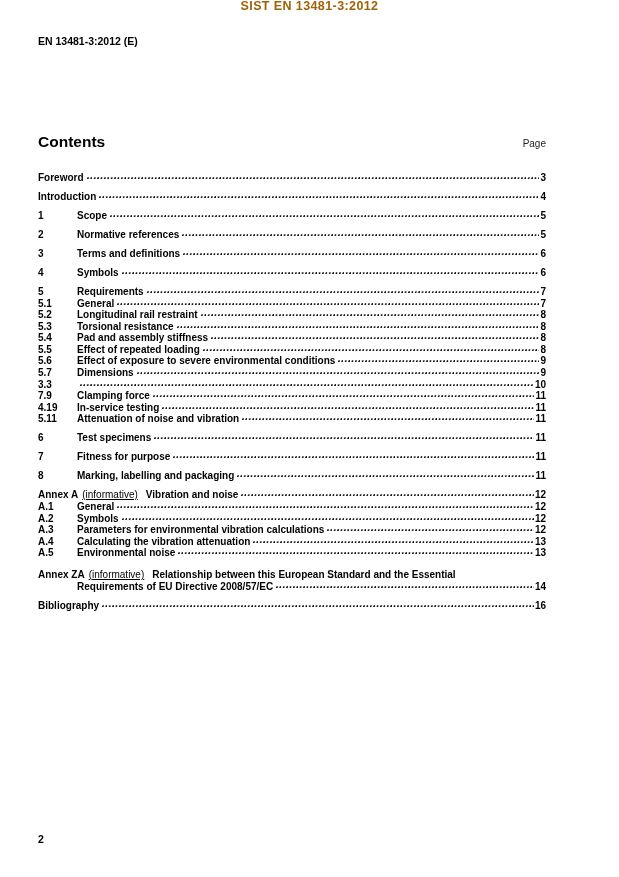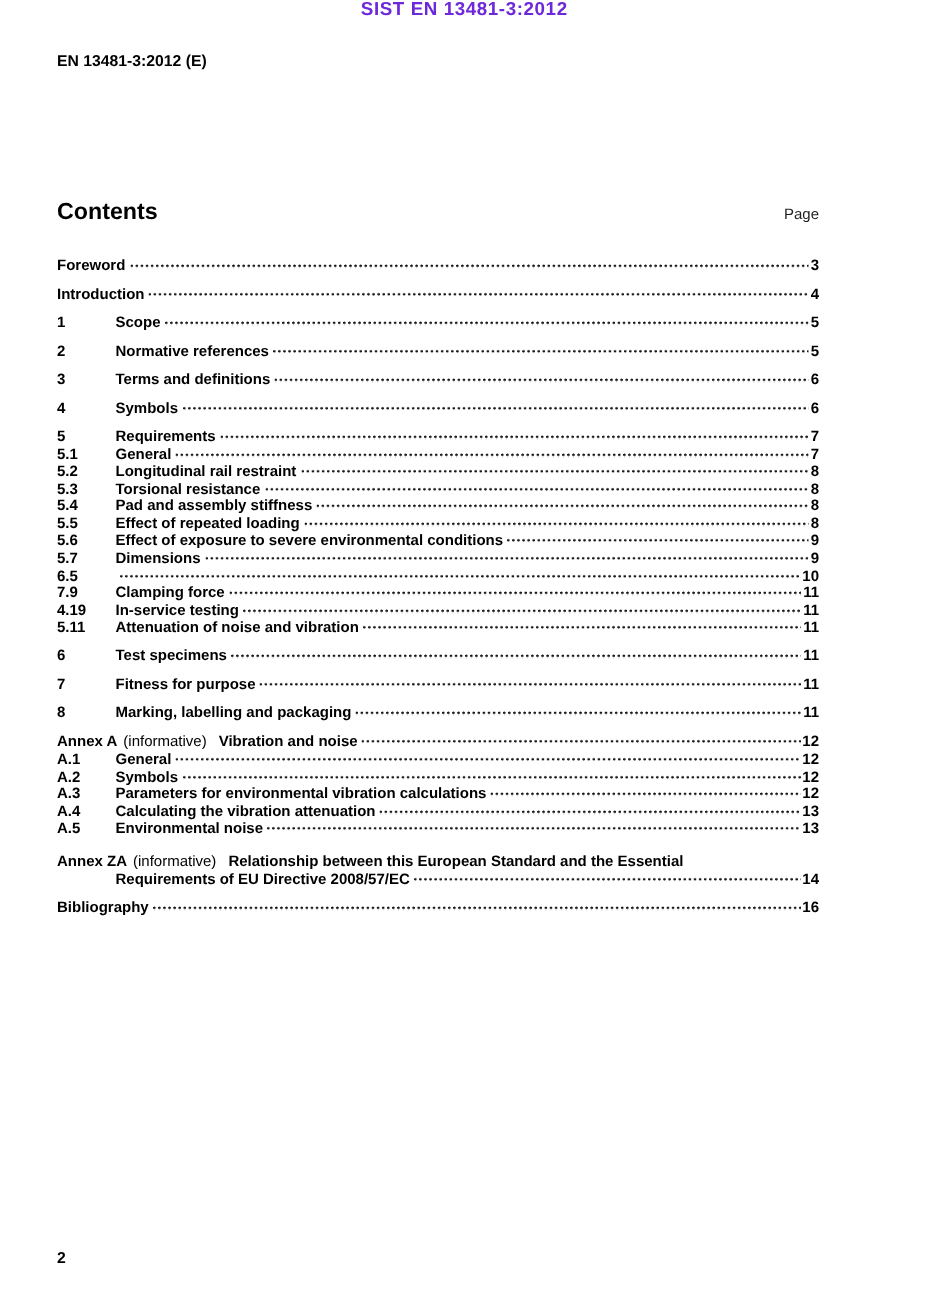--- a/index.html
+++ b/index.html
@@ -76,20 +76,21 @@
     font-weight: 700;
   }
   .num.inline {
     flex: 0 0 auto;
     margin-right: 4px;
   }
   .qual {
     font-weight: 400;
     margin-right: 8px;
     flex: 0 0 auto;
+    text-decoration: underline;
   }
   .title {
     font-weight: 700;
     white-space: nowrap;
     flex: 0 0 auto;
   }
   .leader {
     flex: 1 1 10px;
     min-width: 10px;
     height: 8px;
@@ -110,21 +111,21 @@
     left: 38px;
     font-weight: 700;
     font-size: 10.5px;
   }
 </style>
 </head>
 <body>
 
 <div class="page">
 
-  <div class="watermark" style="color: #6d28d9;">SIST EN 13481-3:2012</div>
+  <div class="watermark" style="color: #a16207;">SIST EN 13481-3:2012</div>
 
   <div class="doc-ref">EN 13481-3:2012 (E)</div>
 
   <div class="contents-bar">
     <h1 class="contents-title">Contents</h1>
     <span class="page-label">Page</span>
   </div>
 
   <div class="toc" id="toc">
       <div class="entry h1 first">
@@ -232,21 +233,21 @@
       <div class="entry h2">
         <div class="line">
           <span class="num">5.7</span>
           <span class="title">Dimensions</span>
           <span class="leader"></span>
           <span class="pg">9</span>
         </div>
       </div>
       <div class="entry h2">
         <div class="line">
-          <span class="num">6.5</span>
+          <span class="num">3.3</span>
           <span class="leader"></span>
           <span class="pg">10</span>
         </div>
       </div>
       <div class="entry h2">
         <div class="line">
           <span class="num">7.9</span>
           <span class="title">Clamping force</span>
           <span class="leader"></span>
           <span class="pg">11</span>

